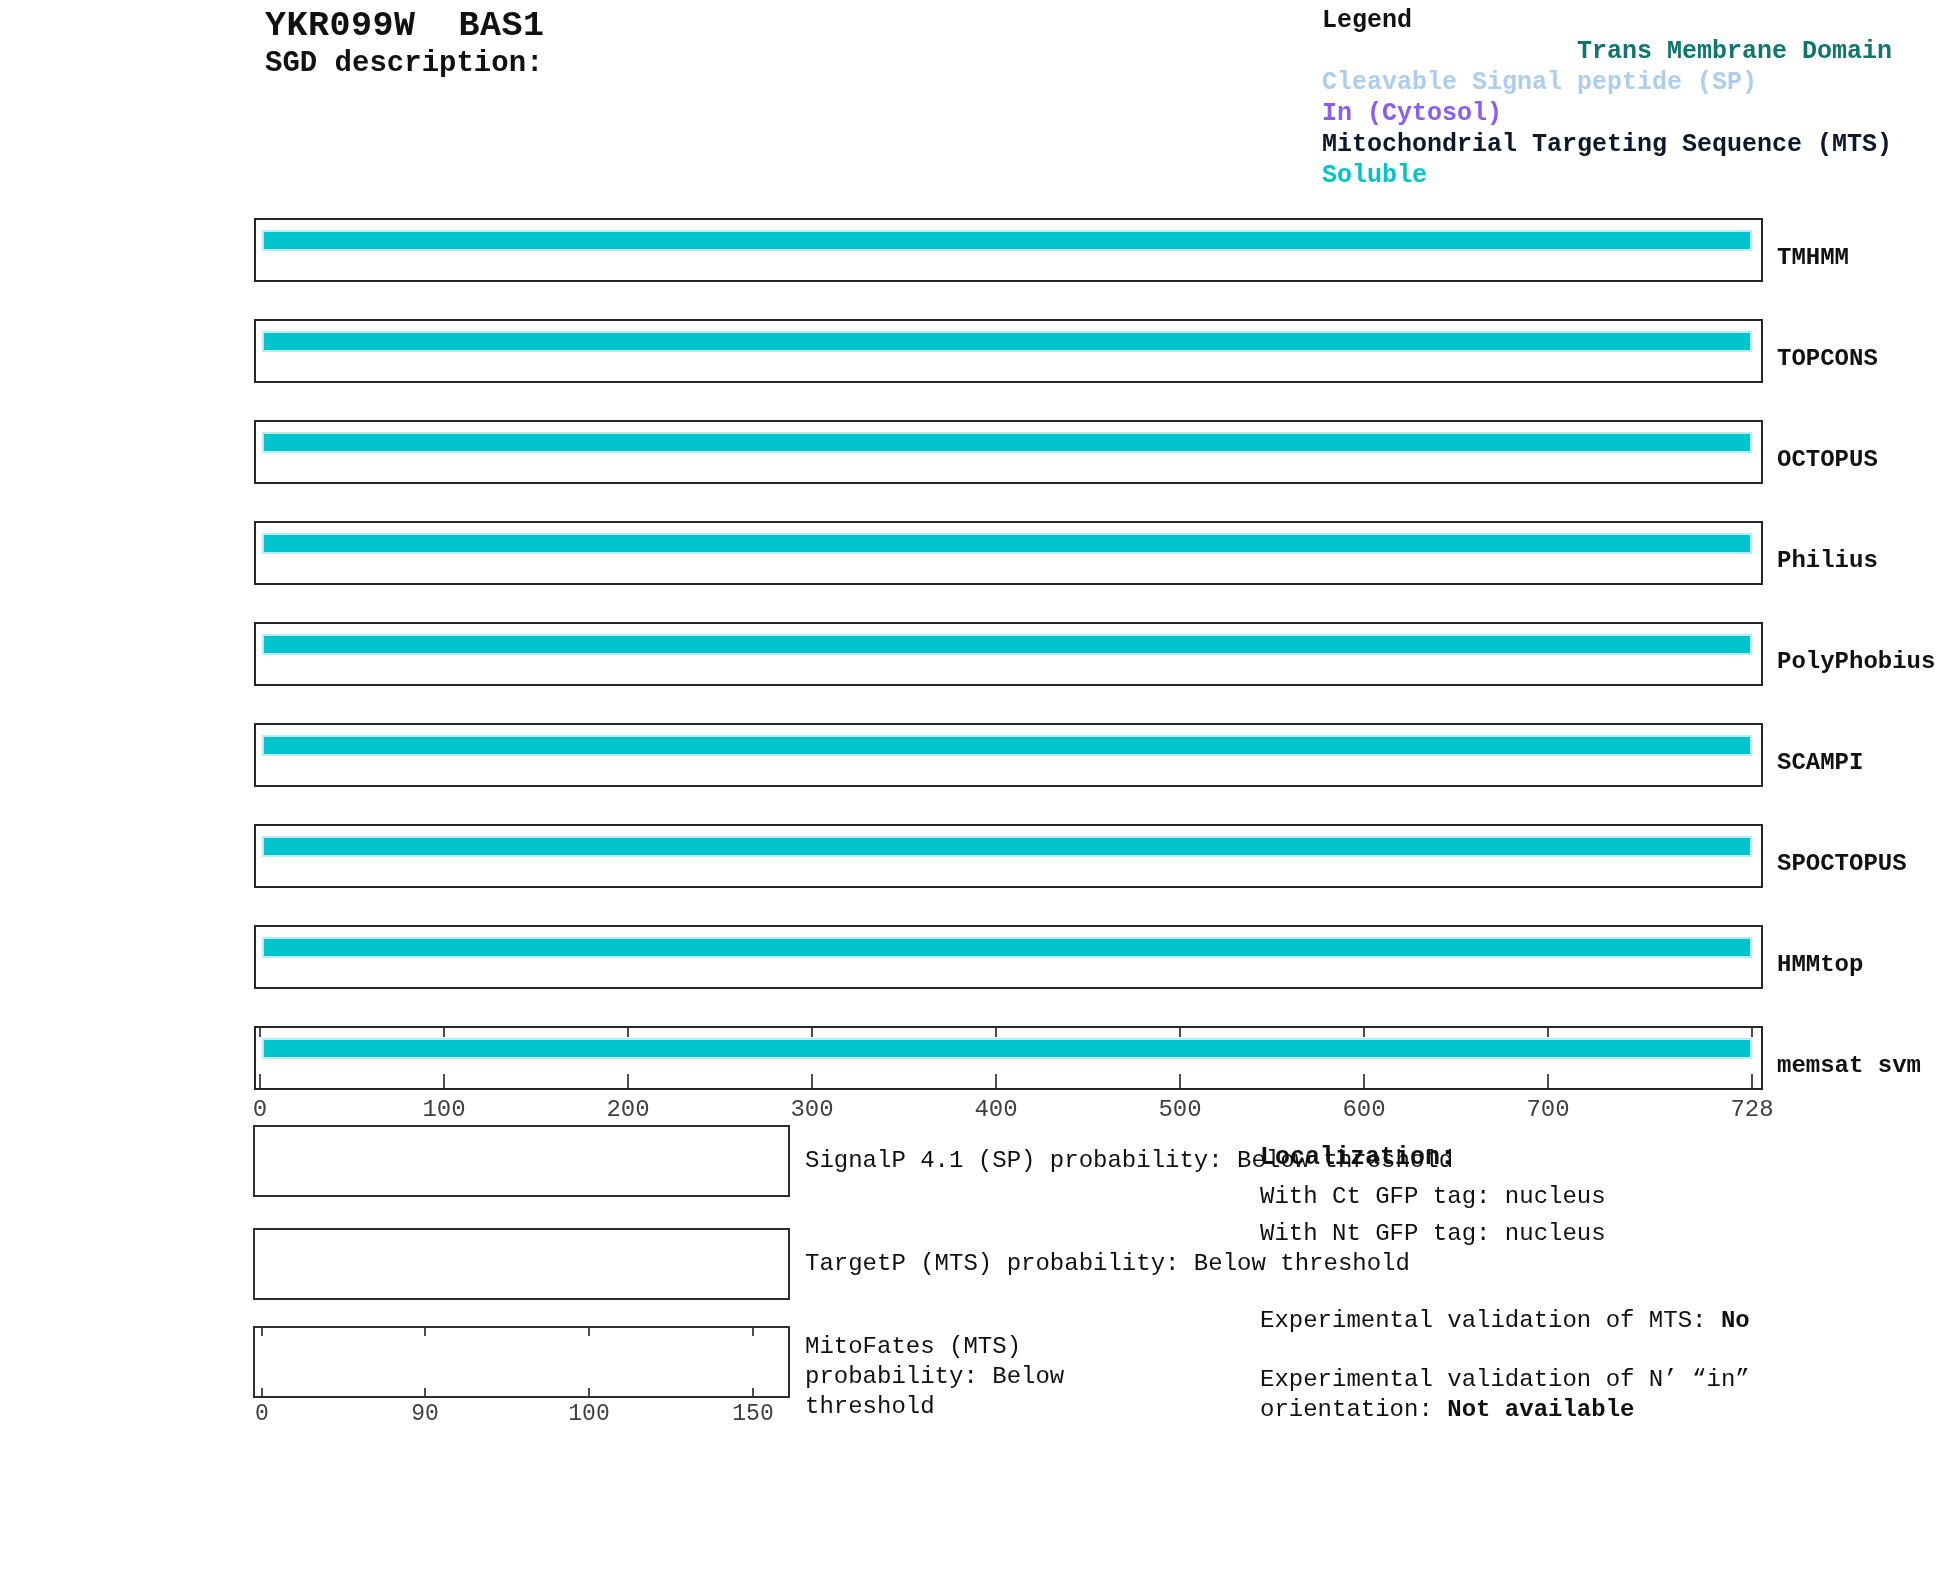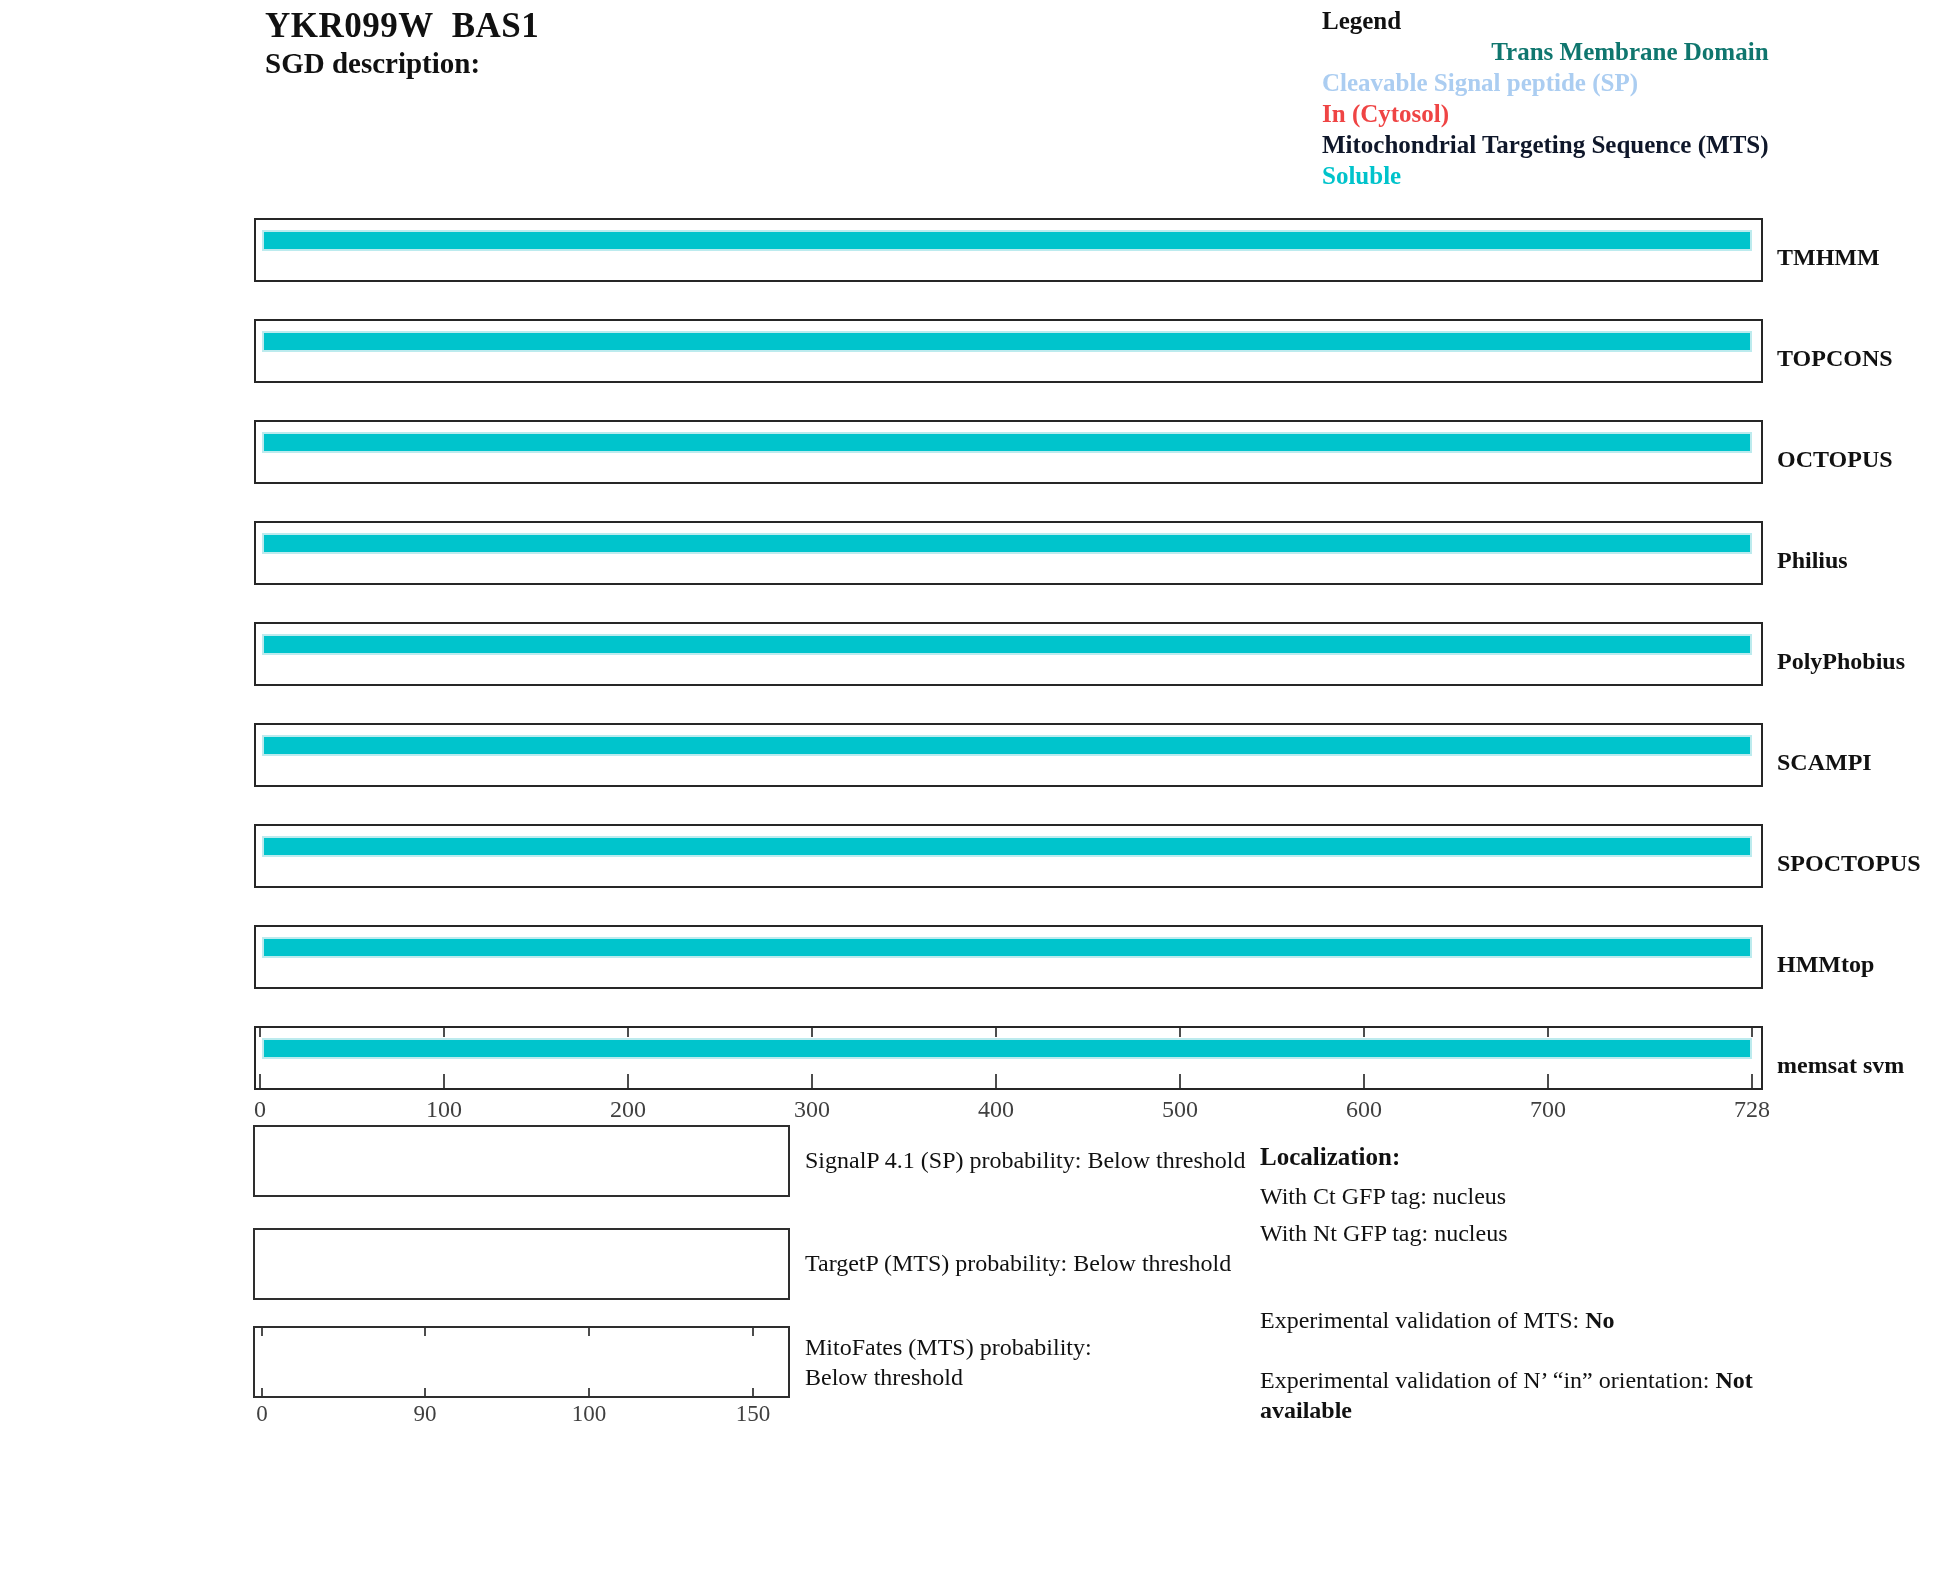--- a/index.html
+++ b/index.html
@@ -1,31 +1,31 @@
 <!DOCTYPE html>
 <html><head>
 <meta charset="utf-8">
 <style>
   html,body{margin:0;padding:0;background:#fff;}
   #page{
     position:relative; width:1950px; height:1573px; background:#ffffff;
-    font-family:Liberation Serif, serif; color:#1a1a1a; overflow:hidden;
+    font-family:Liberation Mono, monospace; color:#1a1a1a; overflow:hidden;
   }
   .abs{position:absolute;}
   
   .title{left:265px; top:6px; font-size:35px; font-weight:bold; white-space:pre; letter-spacing:.5px; color:#111;}
   .sgd-label{left:265px; top:47px; font-size:29px; font-weight:bold; color:#111;}
   .desc{left:265px; top:70px; font-size:21px; line-height:26px; color:#111; width:1040px;}
   
   .legend{left:1322px; top:5px; font-size:25px; font-weight:bold; line-height:31px;}
   .legend .lg-title{color:#111;}
   .lg-out{color:#8A88C0;}
   .lg-tm{color:#0f766e;text-align:right;}
   .lg-sp{color:#ABCDF1;}
-  .lg-in{color:#ef4444;}
+  .lg-in{color:#8b5cf6;}
   .lg-mts{color:#0f172a;}
   .lg-sol{color:#00C3CB;}
   
   .track-box{
     left:254px; width:1509px; height:64px;
     border:2px solid #262626; box-sizing:border-box; background:#fff;
   }
   .track-bar{
     position:absolute; left:6px; top:10px; width:1490px; height:21px;
     background:#00C4CC; border:2px solid #BCEBEE; box-sizing:border-box;

